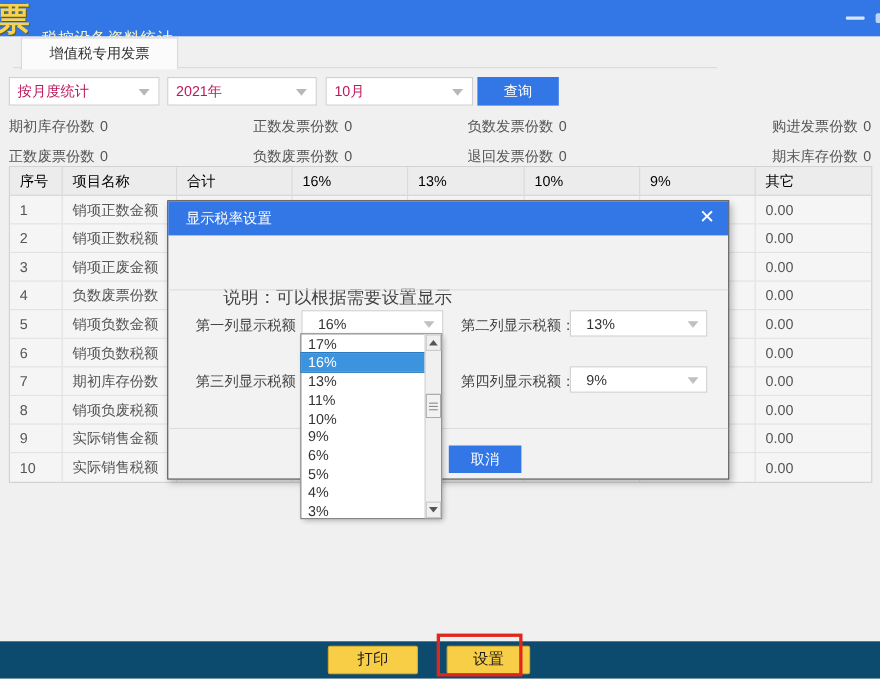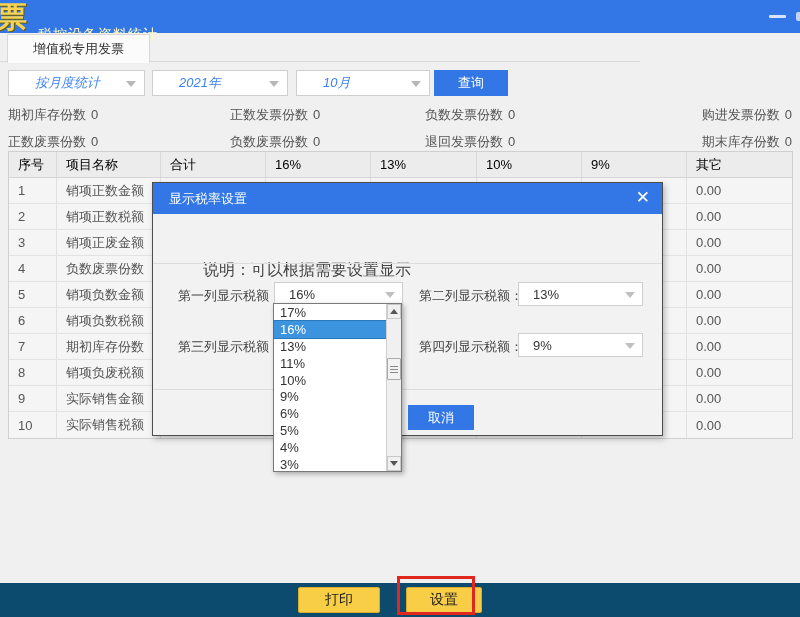--- a/index.html
+++ b/index.html
@@ -9,28 +9,28 @@
   .window { position:absolute; inset:0; background:#f0f0f0; }
 
   
   .titlebar { position:absolute; left:0; top:0; width:800px; height:33px; background:#3377e6; }
   .logo { position:absolute; left:-3px; top:-3px; font-size:30px; font-weight:bold; color:#f7d353; text-shadow:1px 1px 0 #6b5a00; }
   .title { position:absolute; left:38px; top:26px; font-size:14px; color:#fef9c3; letter-spacing:1px; }
   .min-btn { position:absolute; right:14px; top:15px; width:17px; height:3px; background:#d8e4fa; border-radius:1px; }
   .edge-btn { position:absolute; right:0px; top:12px; width:4px; height:9px; background:#d8e4fa; border-radius:2px 0 0 2px; opacity:.85; }
 
   
-  .tabbar { position:absolute; left:0; top:33px; width:640px; height:29px; border-bottom:1px solid #d9d9d9; }
+  .tabbar { position:absolute; left:12px; top:33px; width:640px; height:29px; border-bottom:1px solid #d9d9d9; }
   .tab-active { position:absolute; left:7px; top:1px; width:143px; height:29px; background:#fbfbfb; border:1px solid #d8d8d8; border-bottom:none; display:flex; align-items:center; justify-content:center; font-size:13px; color:#333; z-index:2; }
   .tab-rest { position:absolute; left:155px; top:0; height:28px; display:flex; align-items:center; gap:13px; font-size:13px; color:#7a7a7a; white-space:nowrap; }
   .tab-rest span { cursor:default; }
 
   
   .filters { position:absolute; left:0; top:70px; width:800px; height:26px; }
-  .select { position:absolute; height:26px; background:#ffffff; border:1px solid #cfcfcf; font-size:13px; color:#3b82f6; display:flex; align-items:center; padding-left:26px;font-style:italic; }
+  .select { position:absolute; height:26px; background:#ffffff; border:1px solid #cfcfcf; font-size:13px; color:#be185d; display:flex; align-items:center; padding-left:7px; }
   .select .caret { position:absolute; right:8px; top:10px; width:0; height:0; border-left:5px solid transparent; border-right:5px solid transparent; border-top:6px solid #b8b8b8; }
   .btn-blue { background:#3377e6; color:#fff; font-size:13px; border:none; display:flex; align-items:center; justify-content:center; }
   .query-btn { position:absolute; left:434px; top:0; width:74px; height:26px; }
 
   
   .stats-row { position:absolute; left:0; width:800px; height:18px; font-size:13px; color:#555; }
   .stats-row .st { position:absolute; white-space:nowrap; }
   .st b { font-weight:normal; margin-left:5px; }
   .st1 { left:8px; } .st2 { left:230px; } .st3 { left:425px; } .st4 { right:8px; }
 

